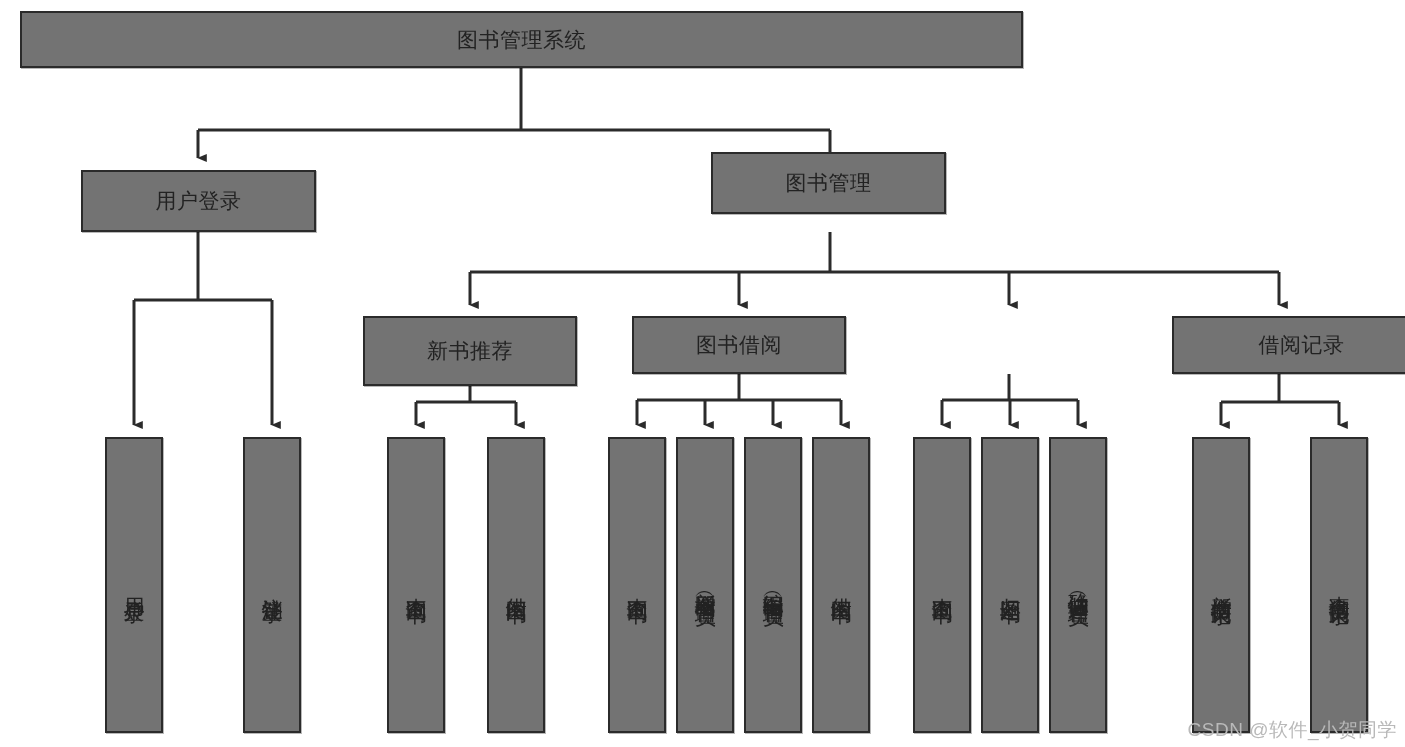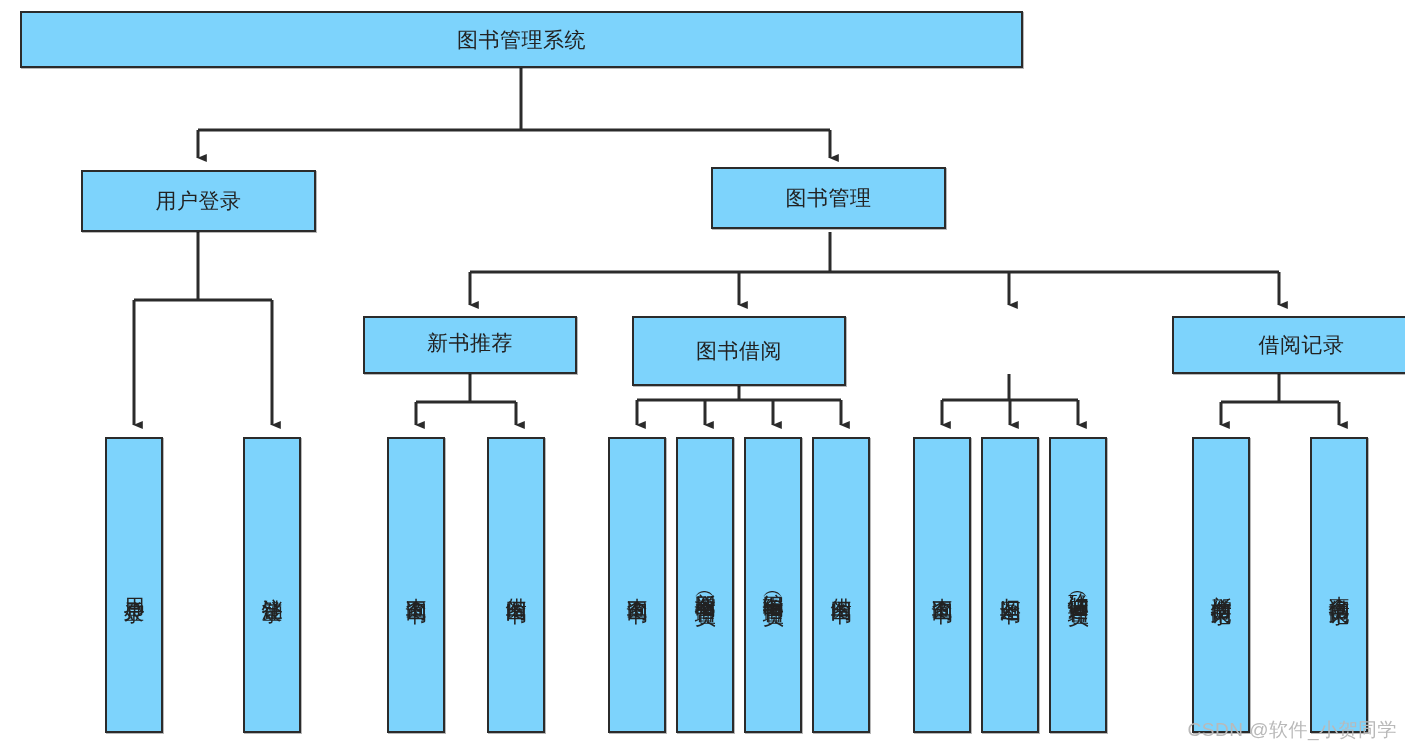--- a/index.html
+++ b/index.html
@@ -22,21 +22,21 @@
     position: absolute;
     left: 0;
     top: 0;
     width: 1405px;
     height: 747px;
     pointer-events: none;
   }
   .node {
     position: absolute;
     box-sizing: border-box;
-    background: #7dd3fc;
+    background: #737373;
     border: 2px solid #2b2b2b;
     box-shadow: 1px 1px 0 0 rgba(0,0,0,0.28);
     display: flex;
     align-items: center;
     justify-content: center;
     color: #222222;
   }
   .node.horiz {
     font-size: 21px;
     letter-spacing: 0.5px;
@@ -122,28 +122,28 @@
     </g>
   </svg>
 
   <div class="node horiz" style="left:20px;top:11px;width:1003px;height:57px;">
     <span>图书管理系统</span>
   </div>
 
   <div class="node horiz" style="left:81px;top:170px;width:235px;height:62px;">
     <span>用户登录</span>
   </div>
-  <div class="node horiz" style="left:711px;top:167px;width:235px;height:62px;">
+  <div class="node horiz" style="left:711px;top:152px;width:235px;height:62px;">
     <span>图书管理</span>
   </div>
 
-  <div class="node horiz" style="left:363px;top:316px;width:214px;height:58px;font-family:Liberation Mono, monospace;">
+  <div class="node horiz" style="left:363px;top:316px;width:214px;height:70px;">
     <span>新书推荐</span>
   </div>
-  <div class="node horiz" style="left:632px;top:316px;width:214px;height:70px;">
+  <div class="node horiz" style="left:632px;top:316px;width:214px;height:58px;">
     <span>图书借阅</span>
   </div>
   <div class="node horiz" style="left:1172px;top:316px;width:259px;height:58px;">
     <span>借阅记录</span>
   </div>
 
   <div class="node vert" style="left:105px;top:437px;width:58px;height:296px;">
     <span class="vlabel">用户登录</span>
   </div>
   <div class="node vert" style="left:243px;top:437px;width:58px;height:296px;">

